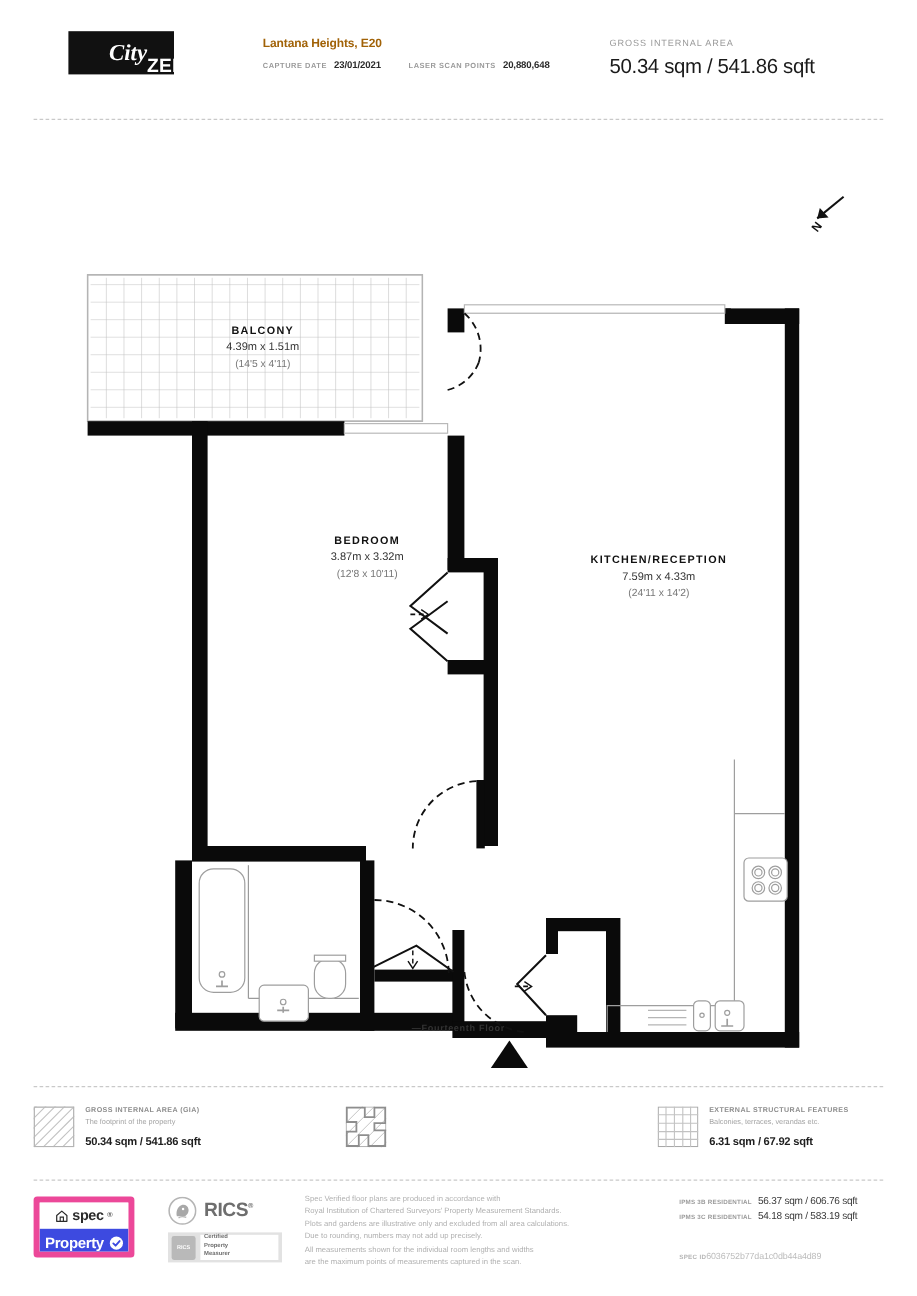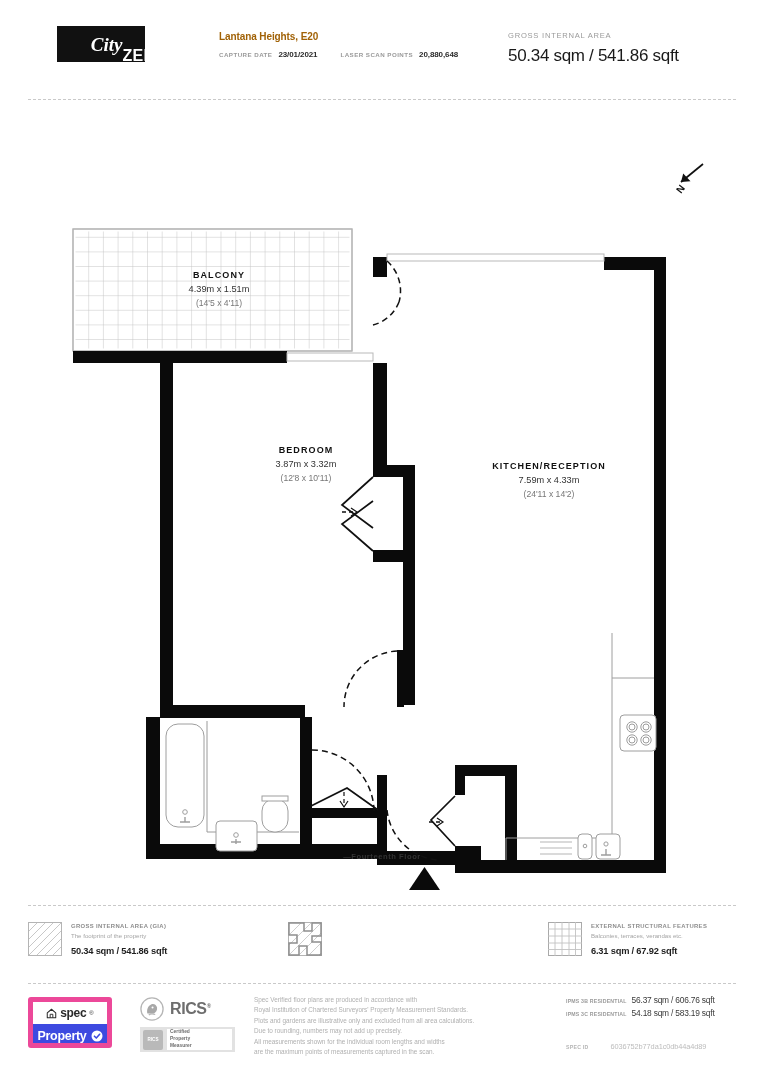--- a/index.html
+++ b/index.html
@@ -159,21 +159,21 @@
   #ipms-block { position: absolute; left: 566px; top: 0px; width: 180px; }
   .ipms-row { display: flex; align-items: baseline; gap: 5px; margin-bottom: 3px; }
   .ipms-lbl {
     font-size: 5.2px; color: #9a9a9a; font-weight: 700;
     letter-spacing: 0.2px; text-transform: uppercase; white-space: nowrap;
   }
   .ipms-val { font-size: 8.4px; color: #3a3a3a; font-weight: 400; letter-spacing: -0.2px; }
 
   #specid-row {
     position: absolute; left: 566px; top: 47px;
-    display: flex; align-items: baseline; gap: 22px;
+    display: flex; align-items: baseline; gap: 0;
   }
   #specid-lbl {
     font-size: 5.2px; color: #b5b5b5; font-weight: 700;
     letter-spacing: 0.25px; text-transform: uppercase;
   }
   #specid-val { font-size: 7.4px; color: #bcbcbc; font-weight: 400; letter-spacing: -0.1px; }
 </style>
 </head>
 <body>
 

